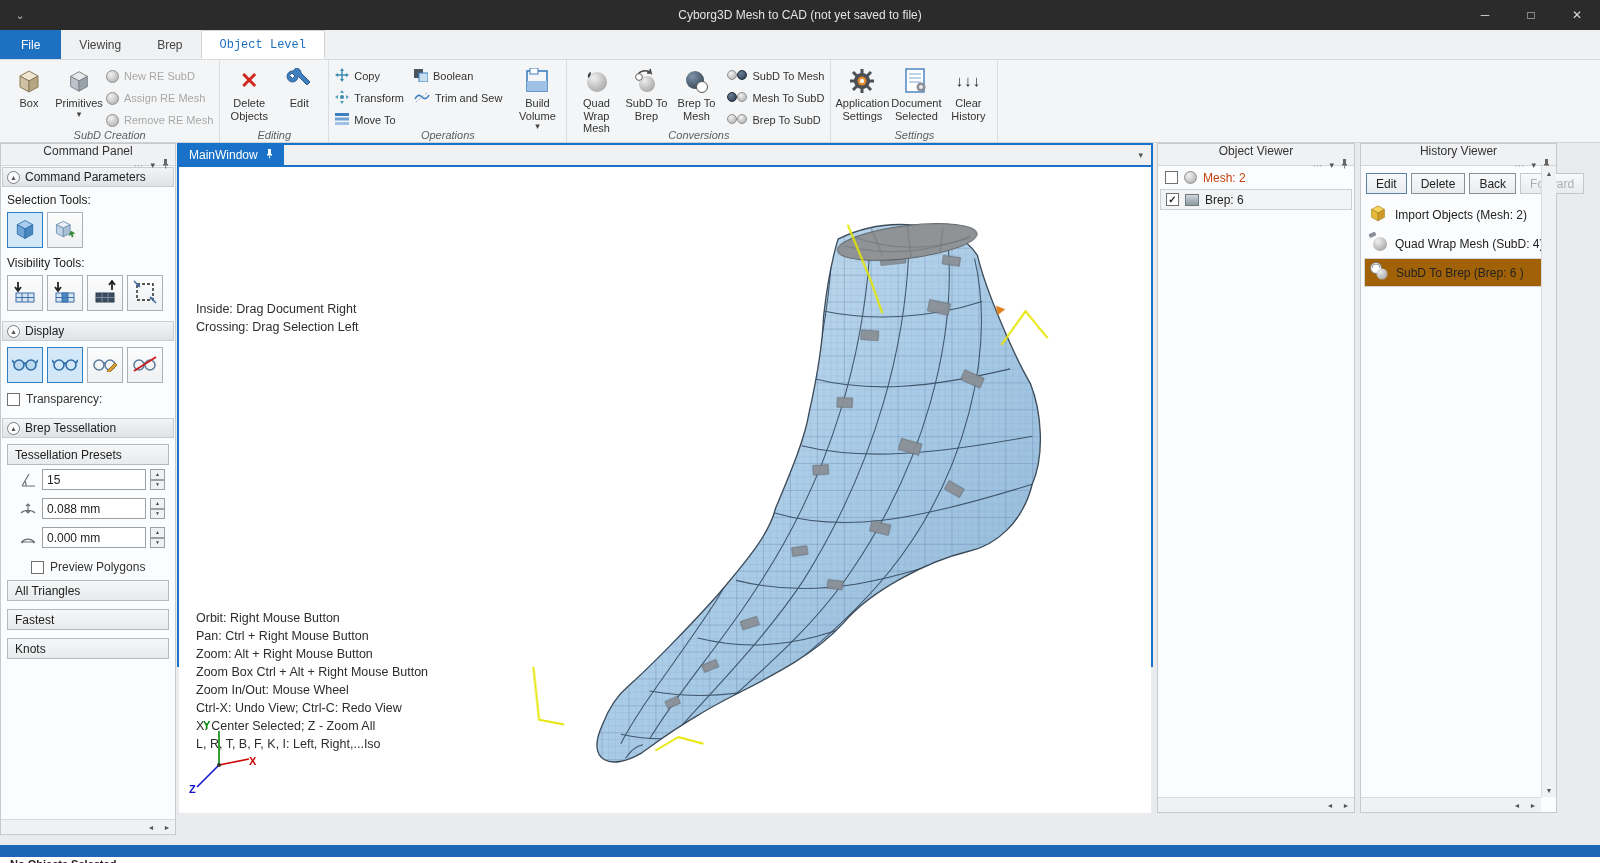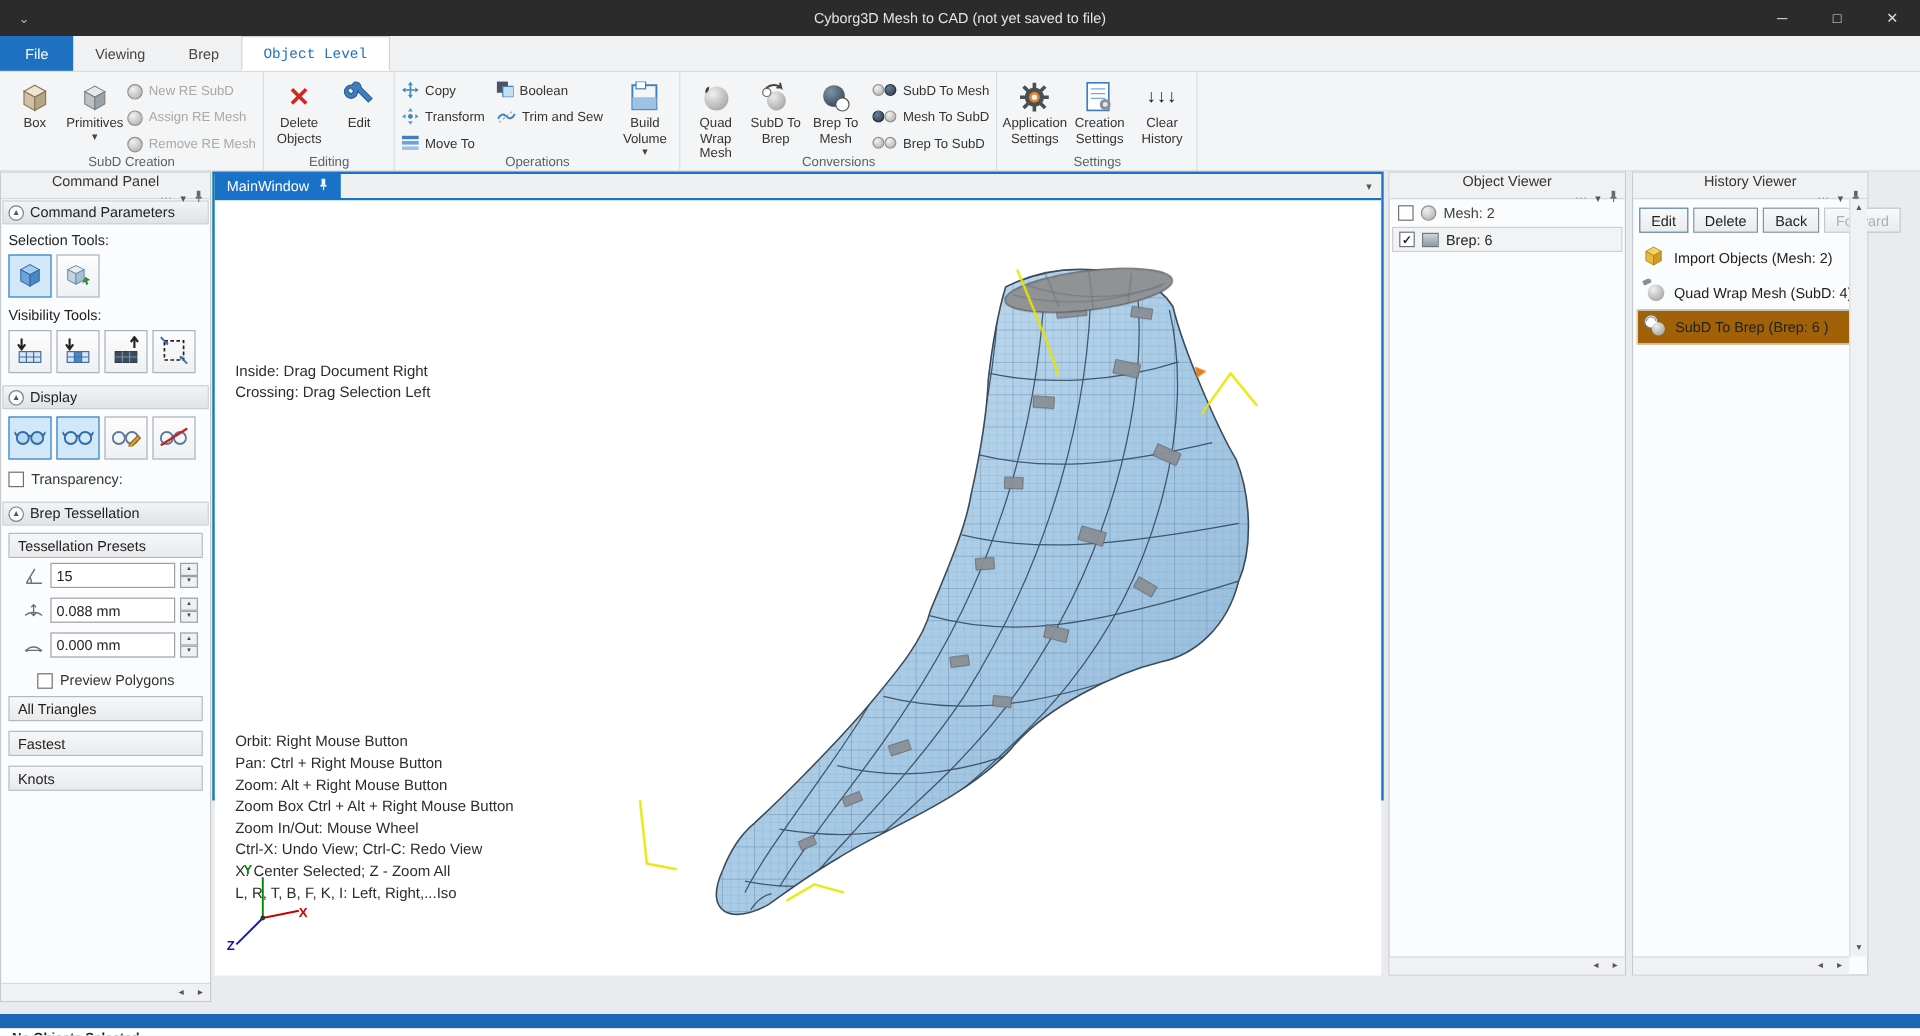--- a/index.html
+++ b/index.html
@@ -15,21 +15,21 @@
 
   
   .menu-tabs{position:absolute;left:0;top:30px;width:1600px;height:30px;background:#f0f1f2;border-bottom:1px solid #d8dadc;display:flex;align-items:stretch;}
   .mtab{display:flex;align-items:center;padding:4px 18px;font-size:12px;color:#444;}
   .mtab.file{background:#1e70c1;color:#fff;padding:0 21px;}
   .mtab.active{background:#fff;color:#1e70c1;border:1px solid #d0d3d6;border-bottom:1px solid #fff;font-family:Liberation Mono, monospace;}
 
   
   .ribbon{position:absolute;left:0;top:60px;width:1600px;height:83px;background:#f4f5f6;border-bottom:1px solid #cfd3d7;display:flex;}
   .rgroup{position:relative;height:100%;border-right:1px solid #dadde0;display:flex;align-items:flex-start;padding:3px 6px 15px 6px;gap:4px;}
-  .rgroup-label{position:absolute;bottom:1px;left:0;right:0;text-align:center;font-size:11px;color:#5a5f64;}
+  .rgroup-label{position:absolute;bottom:1px;left:0;right:0;text-align:center;font-size:11px;color:#5a5f64;font-style:italic;}
   .rbtn-large{width:46px;display:flex;flex-direction:column;align-items:center;padding-top:2px;font-size:11px;color:#333;text-align:center;line-height:1.15;}
   .rbtn-large .ricon{width:34px;height:32px;display:flex;align-items:center;justify-content:center;}
   .rcol{display:flex;flex-direction:column;padding-top:5px;gap:6px;}
   .rbtn-small{display:flex;align-items:center;gap:5px;font-size:11px;color:#333;height:16px;white-space:nowrap;}
   .rbtn-small.disabled{color:#a8a8a8;}
   .sphere{display:inline-block;width:13px;height:13px;border-radius:50%;background:radial-gradient(circle at 35% 30%, #f2f2f2, #a8a8a8);border:1px solid #909090;}
   .sphere.dark{background:radial-gradient(circle at 35% 30%, #6a7f95, #29384a);border-color:#202c3a;}
   .sphere.small{width:10px;height:10px;}
   .red-x{color:#d02820;font-size:22px;font-weight:bold;line-height:1;}
   .caret{font-size:9px;color:#444;line-height:1;}
@@ -64,41 +64,41 @@
   .spin-btn{width:15px;height:10.5px;border:1px solid #9aa0a6;background:#f0f1f2;font-size:5px;color:#444;display:flex;align-items:center;justify-content:center;line-height:1;}
   .preview-row{display:flex;align-items:center;gap:6px;padding:8px 6px 2px 30px;}
 
   
   .hscroll{position:absolute;left:0;right:0;bottom:0;height:15px;background:#f0f1f2;border-top:1px solid #d8dadc;display:flex;align-items:center;}
   .hscroll .track{flex:1;}
   .sb-btn{width:16px;height:14px;display:flex;align-items:center;justify-content:center;font-size:7px;color:#555;}
   .vscroll{position:absolute;right:0;top:22px;bottom:15px;width:15px;background:#f0f1f2;border-left:1px solid #d8dadc;display:flex;flex-direction:column;justify-content:space-between;align-items:center;}
 
   
-  .viewport{position:absolute;left:177px;top:143px;width:976px;height:524px;border:2px solid #1a72c8;background:#86efac;}
+  .viewport{position:absolute;left:177px;top:143px;width:976px;height:524px;border:2px solid #1a72c8;background:#7dd3fc;}
   .vp-tabs{height:22px;background:#eef0f1;display:flex;align-items:stretch;border-bottom:2px solid #1a72c8;}
   .vp-tab{background:#1a72c8;color:#fff;display:flex;align-items:center;gap:7px;padding:0 10px;font-size:12px;}
   .vp-caret{margin-left:auto;display:flex;align-items:center;padding:0 8px;color:#555;font-size:9px;}
   .vp-content{position:relative;width:100%;height:646px;background:#fff;overflow:hidden;}
   .help{position:absolute;left:17px;font-size:12.5px;color:#2d2d2d;line-height:17.5px;}
   .help.block1{top:11px;}
   .help.block1 .first{margin-left:3px;margin-bottom:10px;}
   .help.block2{top:134px;}
   .help.block3{top:442px;line-height:18px;}
   .axis-triad{position:absolute;left:8px;bottom:14px;width:90px;height:80px;}
   .axis-label{position:absolute;font-size:11px;font-weight:bold;}
   .axis-y{color:#008a00;left:16px;top:0px;}
   .axis-x{color:#cc0000;left:62px;top:36px;}
   .axis-z{color:#1111cc;left:2px;top:64px;}
   .foot-svg{position:absolute;left:0;top:0;}
 
   
   .obj-viewer{left:1157px;top:143px;width:198px;height:670px;}
   .ov-row{display:flex;align-items:center;gap:6px;height:21px;padding:0 5px;margin:1px 2px;font-size:12px;}
-  .ov-row.dim{color:#404040;}
+  .ov-row.dim{color:#c2410c;}
   .ov-row.selected{background:#f2f3f4;border:1px solid #ccd0d4;color:#222;}
   .brep-ic{width:14px;height:12px;border:1px solid #6d7880;background:linear-gradient(#cfd6db,#8d98a0);display:inline-block;}
 
   
   .hist-viewer{left:1360px;top:143px;width:197px;height:670px;}
   .hv-btnrow{display:flex;gap:4px;padding:7px 5px 6px 5px;}
   .hv-btn{height:21px;border:1px solid #8a9096;background:linear-gradient(#f8f9fa,#e9ebed);display:flex;align-items:center;justify-content:center;padding:0 9px;font-size:12px;color:#222;}
   .hv-btn.focus{border:1px solid #5a80a8;}
   .hv-btn.disabled{color:#aab0b6;border-color:#c4c8cc;}
   .hv-item{display:flex;align-items:center;gap:7px;min-height:29px;padding:2px 4px;margin:0 3px;font-size:12px;color:#222;}
@@ -341,21 +341,21 @@
       <span class="ricon">
         <svg width="24" height="26" viewBox="0 0 24 26">
             <rect x="2" y="1" width="18" height="23" fill="#fff" stroke="#3f7fc0" stroke-width="1.4"></rect>
             <line x1="5" y1="6" x2="17" y2="6" stroke="#7fa8d0"></line>
             <line x1="5" y1="10" x2="17" y2="10" stroke="#7fa8d0"></line>
             <line x1="5" y1="14" x2="17" y2="14" stroke="#7fa8d0"></line>
             <circle cx="17" cy="19" r="4.5" fill="#8a9098"></circle>
             <circle cx="17" cy="19" r="2" fill="#e8e8e8"></circle>
           </svg>
       </span>
-      <span>Creation Settings</span>
+      <span>Document Selected</span>
     </div>
     <div class="rbtn-large">
       <span class="ricon down-arrows">↓↓↓</span>
       <span>Clear History</span>
     </div>
     <div class="rgroup-label">Settings</div>
   </div>
 
   <div style="flex:1;"></div>
 </div>

